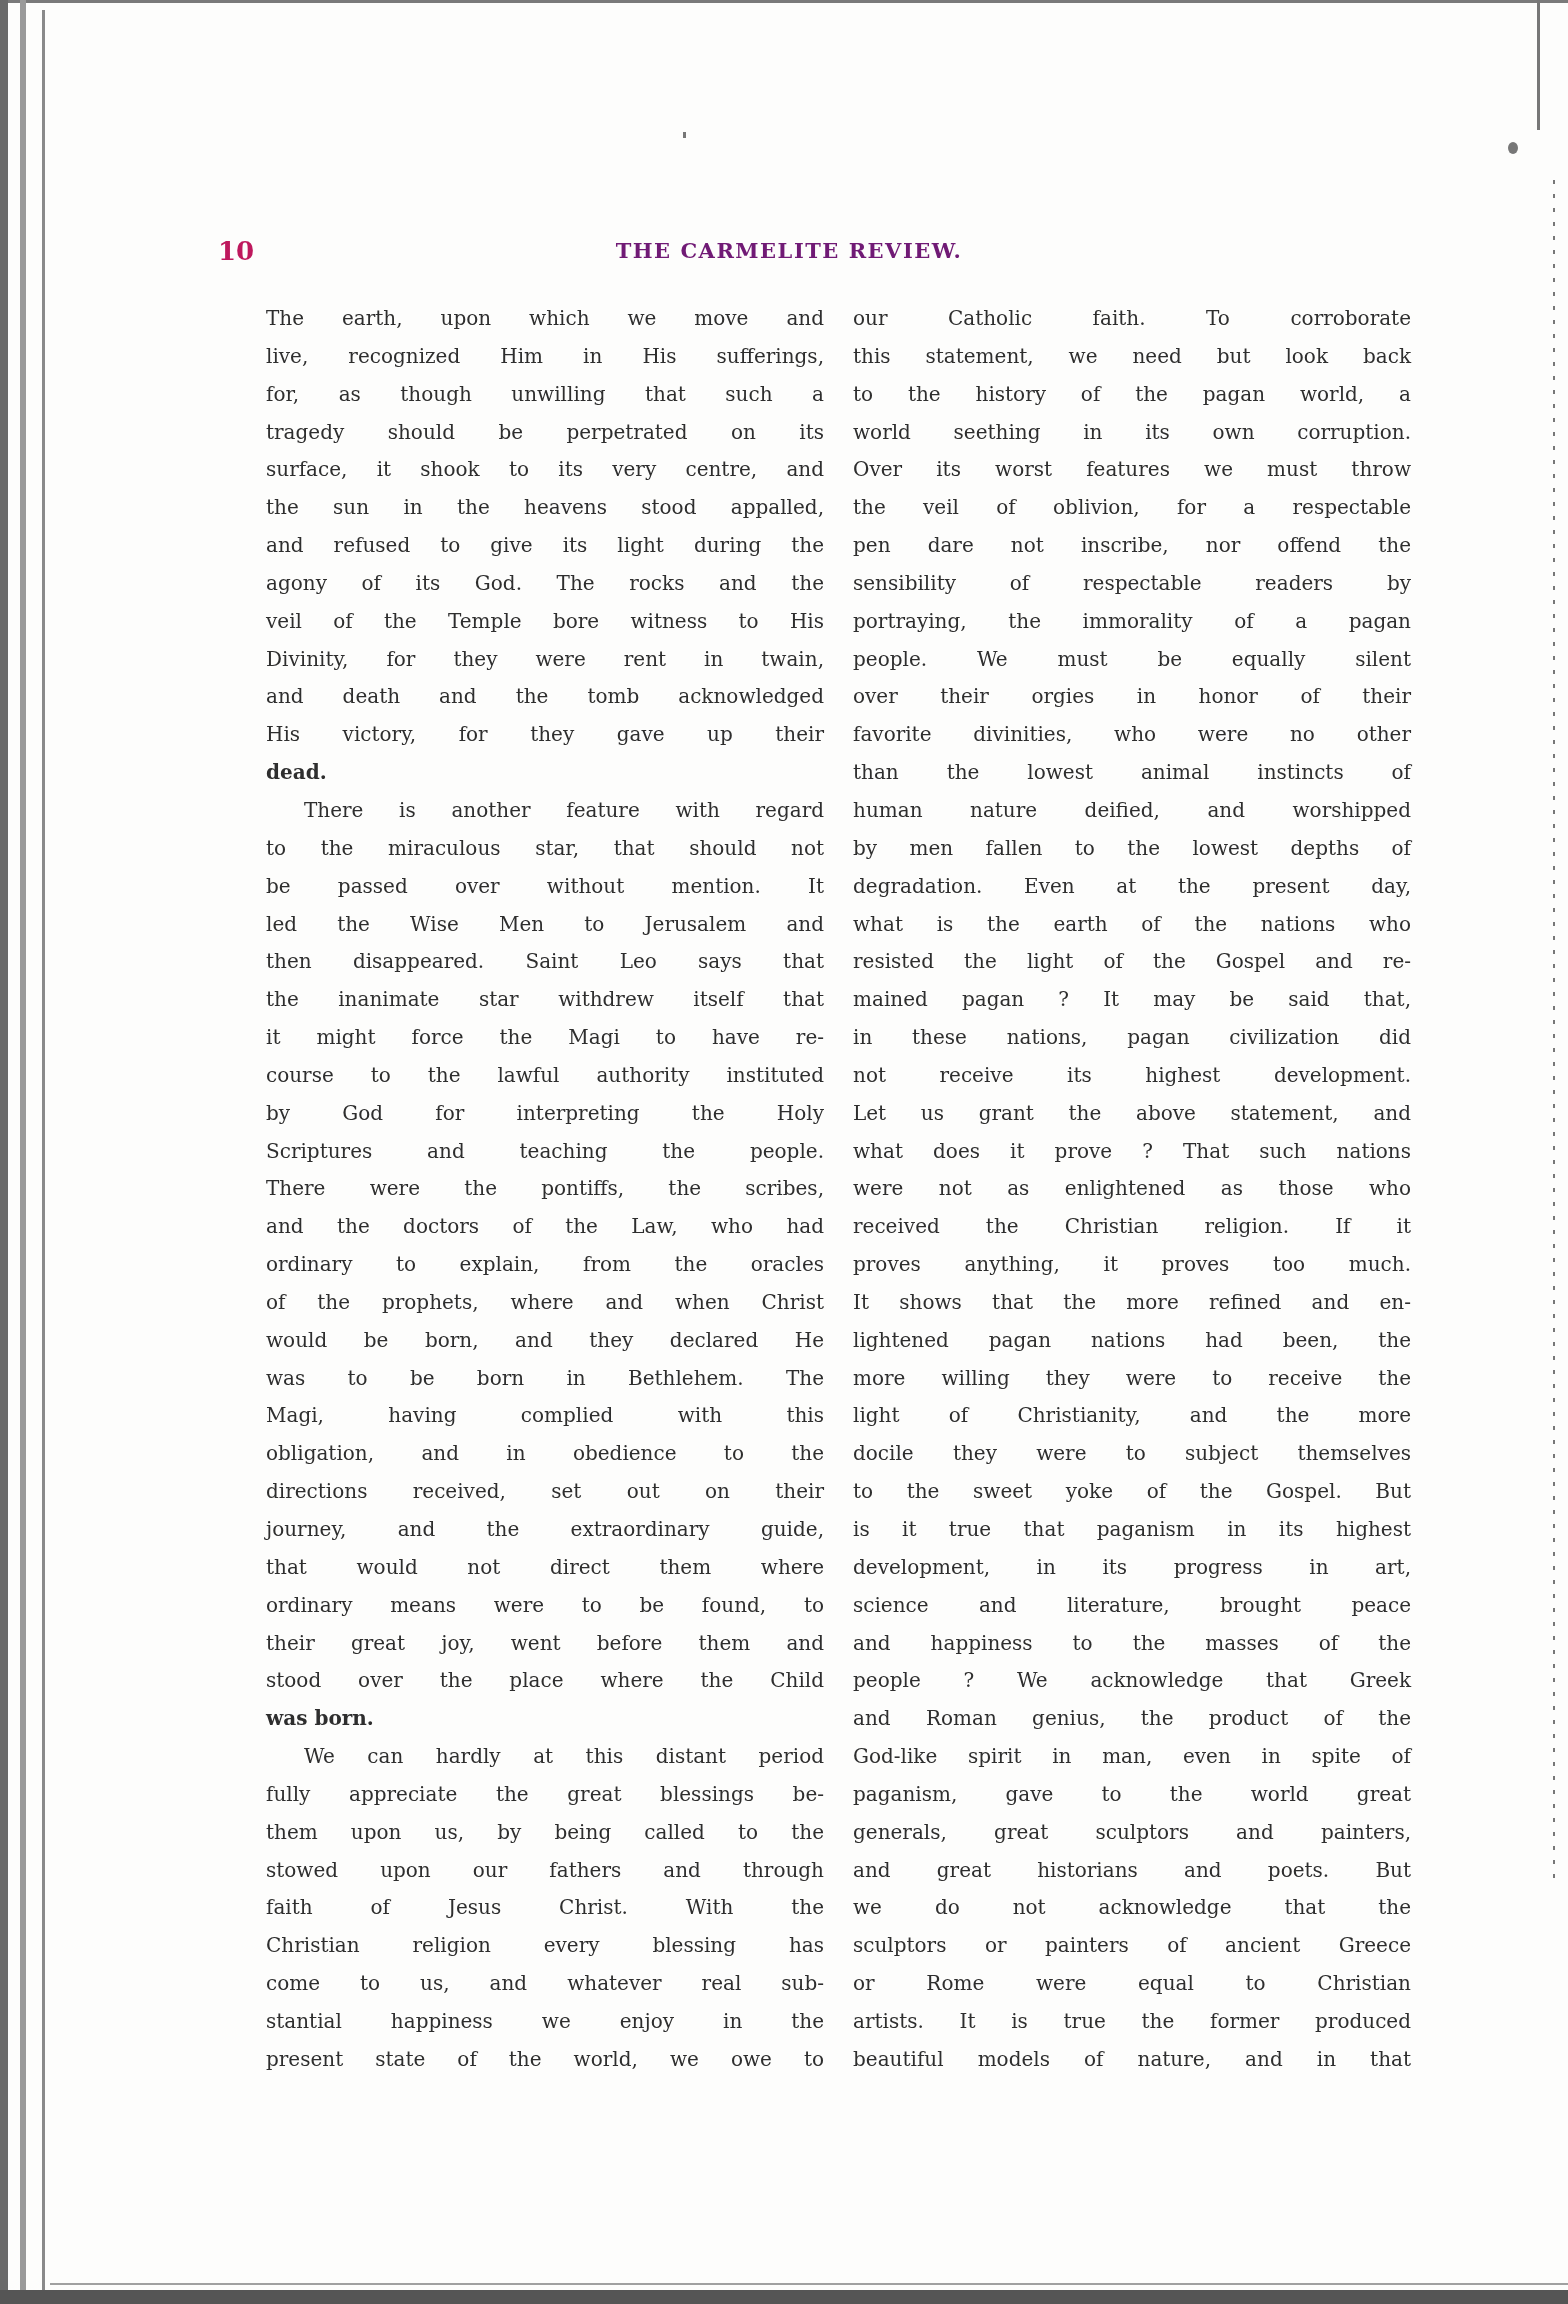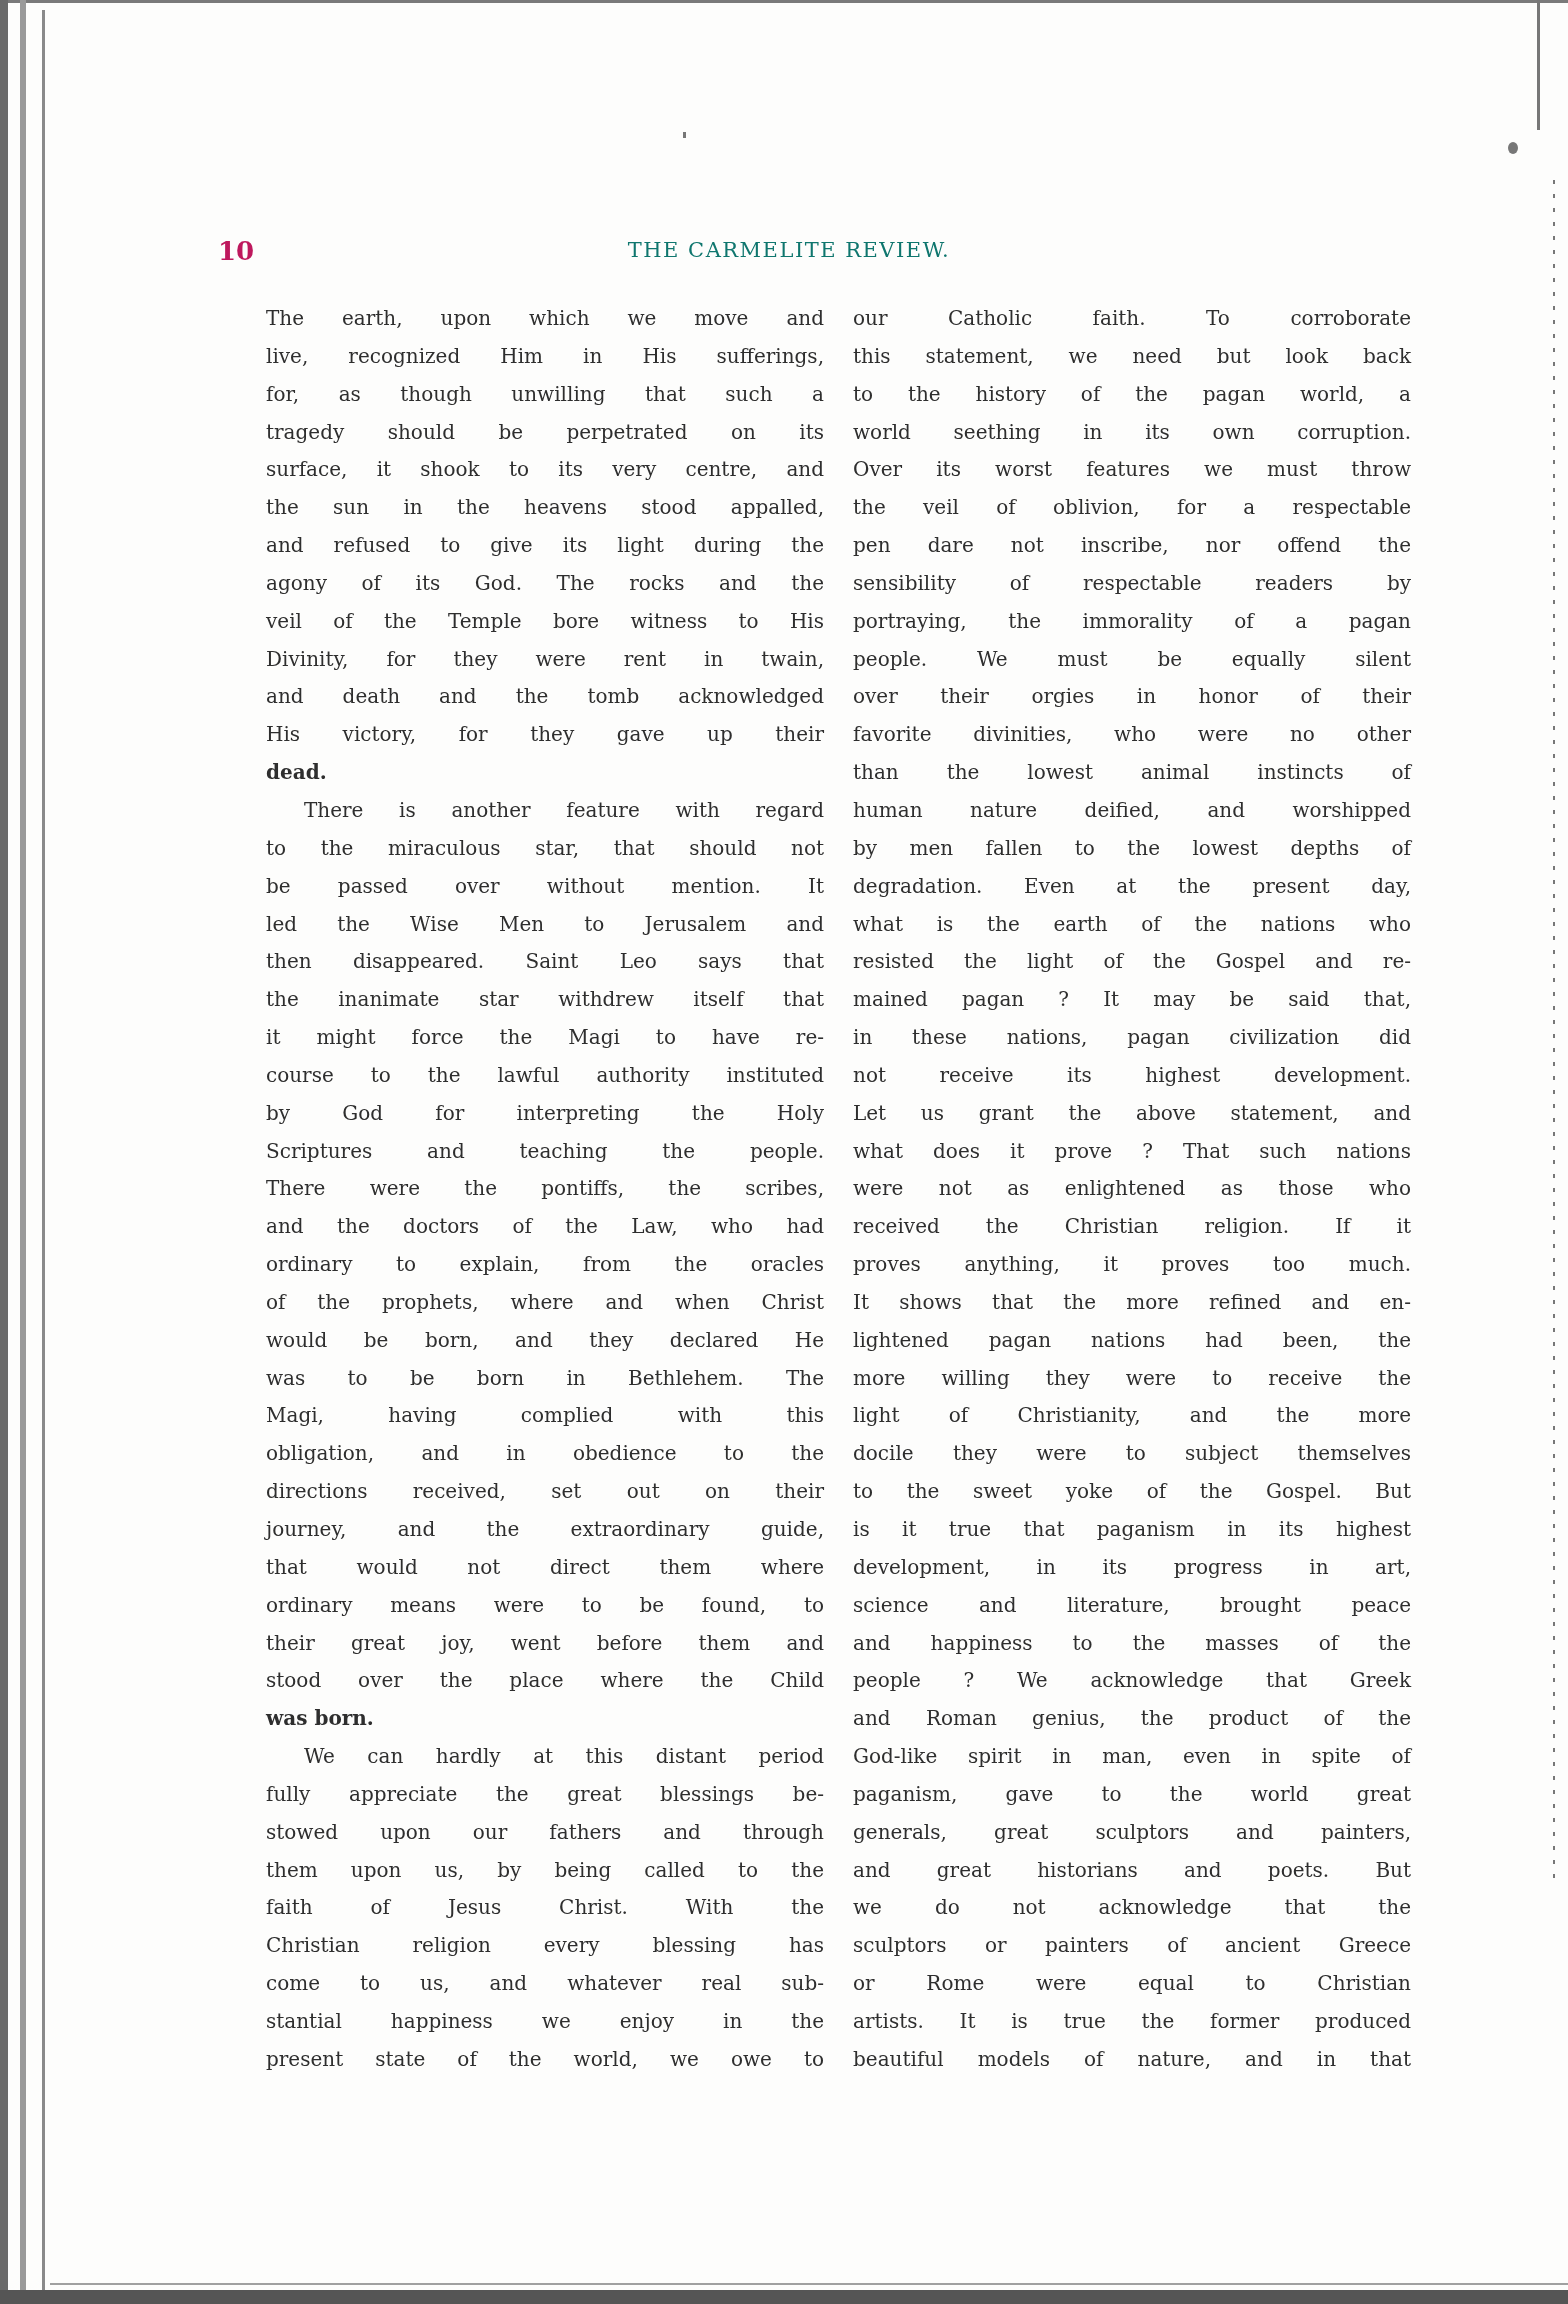--- a/index.html
+++ b/index.html
@@ -12,21 +12,21 @@
   .bottom-band { position:absolute; left:0; top:2290px; width:1568px; height:14px; background:#555; }
   .bottom-rule { position:absolute; left:50px; top:2283px; width:1518px; height:2px; background:#a0a0a0; }
   .right-edge { position:absolute; left:1537px; top:0; width:3px; height:130px; background:#777; }
   .right-dots { position:absolute; left:1553px; top:180px; width:2px; height:1700px;
                 background:repeating-linear-gradient(to bottom,#777 0 4px,transparent 4px 14px); }
   .speck { position:absolute; width:3px; height:6px; background:#777; }
 
   .header { position:absolute; top:236px; left:218px; width:1142px; height:34px; }
   .page-num { position:absolute; left:0; top:0; font-size:26px; font-weight:bold; color:#be185d; }
   .running-title { position:absolute; left:0; width:100%; top:2px; text-align:center;
-                   font-size:21px; font-weight:normal; letter-spacing:1.5px; color:#0f766e; }
+                   font-size:21px; font-weight:bold; letter-spacing:1.5px; color:#701a75; }
 
   .col { position:absolute; top:300px; width:558px; font-size:20px; line-height:37.85px;
          text-align:justify;margin-left:48px; }
   .col.left { left:218px; }
   .col.right { left:805px; }
   .col p { margin:0; }
   .line { display:block; text-align:justify; text-align-last:justify; white-space:nowrap; height:37.85px; overflow:visible; }
   .line.last { text-align-last:left;font-weight:bold; }
 </style>
 </head>
@@ -87,22 +87,22 @@
       <span class="line">journey, and the extraordinary guide,</span>
       <span class="line">that would not direct them where</span>
       <span class="line">ordinary means were to be found, to</span>
       <span class="line">their great joy, went before them and</span>
       <span class="line">stood over the place where the Child</span>
       <span class="line last">was born.</span>
     </p>
     <p>
       <span class="line" style="padding-left: 38px;">We can hardly at this distant period</span>
       <span class="line">fully appreciate the great blessings be-</span>
+      <span class="line">them upon us, by being called to the</span>
       <span class="line">stowed upon our fathers and through</span>
-      <span class="line">them upon us, by being called to the</span>
       <span class="line">faith of Jesus Christ.  With the</span>
       <span class="line">Christian religion every blessing has</span>
       <span class="line">come to us, and whatever real sub-</span>
       <span class="line">stantial happiness we enjoy in the</span>
       <span class="line">present state of the world, we owe to</span>
     </p>
   </div>
 <div class="col right" id="col-1">
     <p>
       <span class="line">our Catholic faith.  To corroborate</span>

